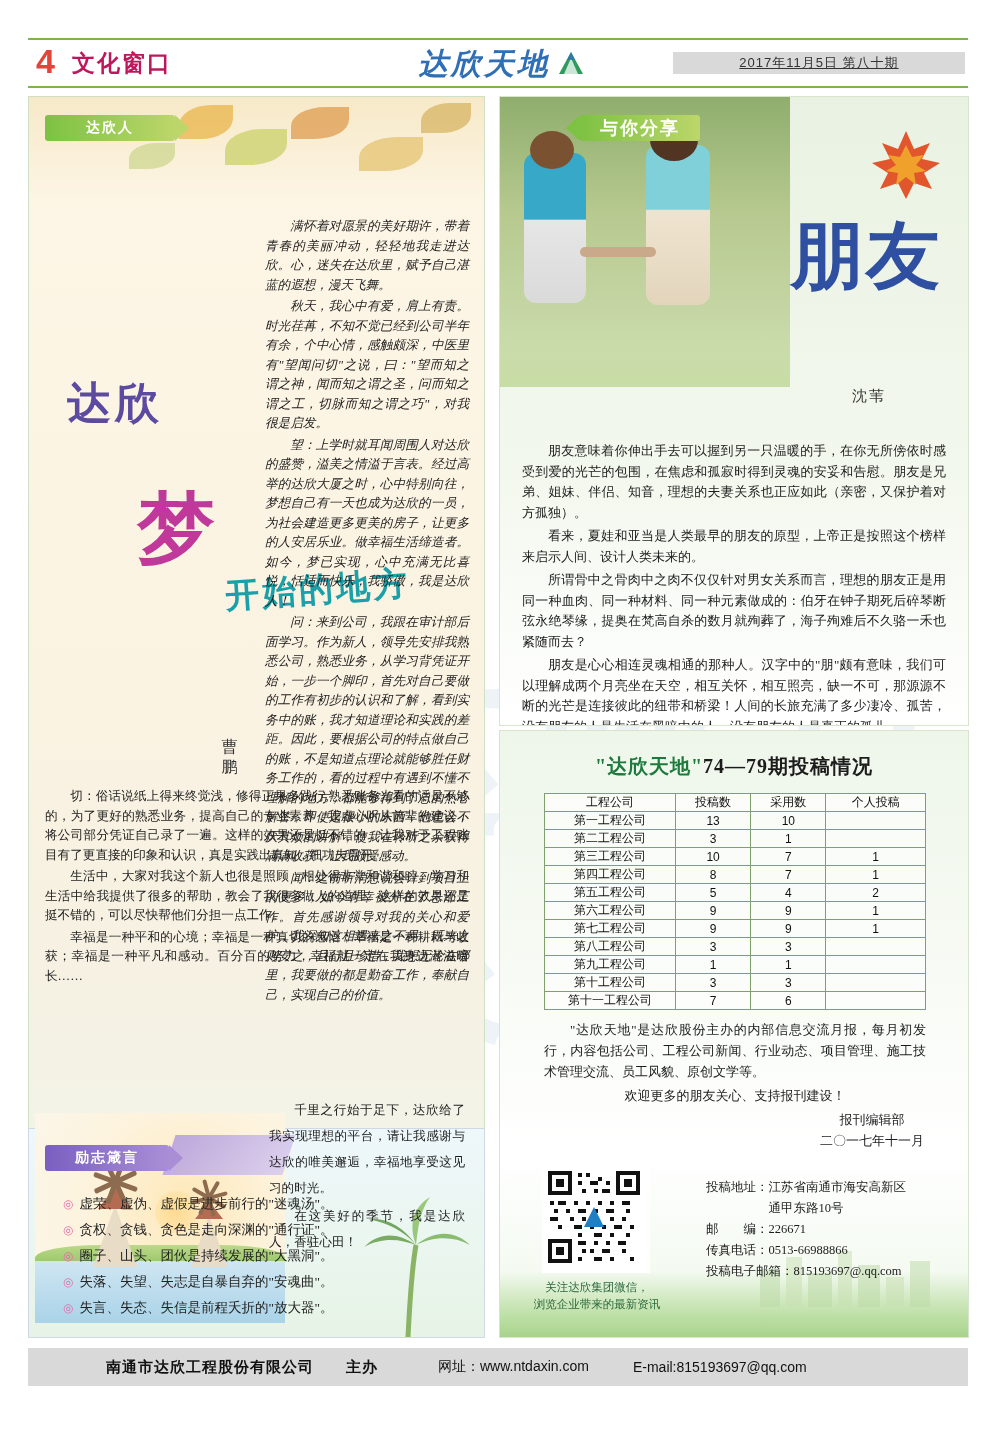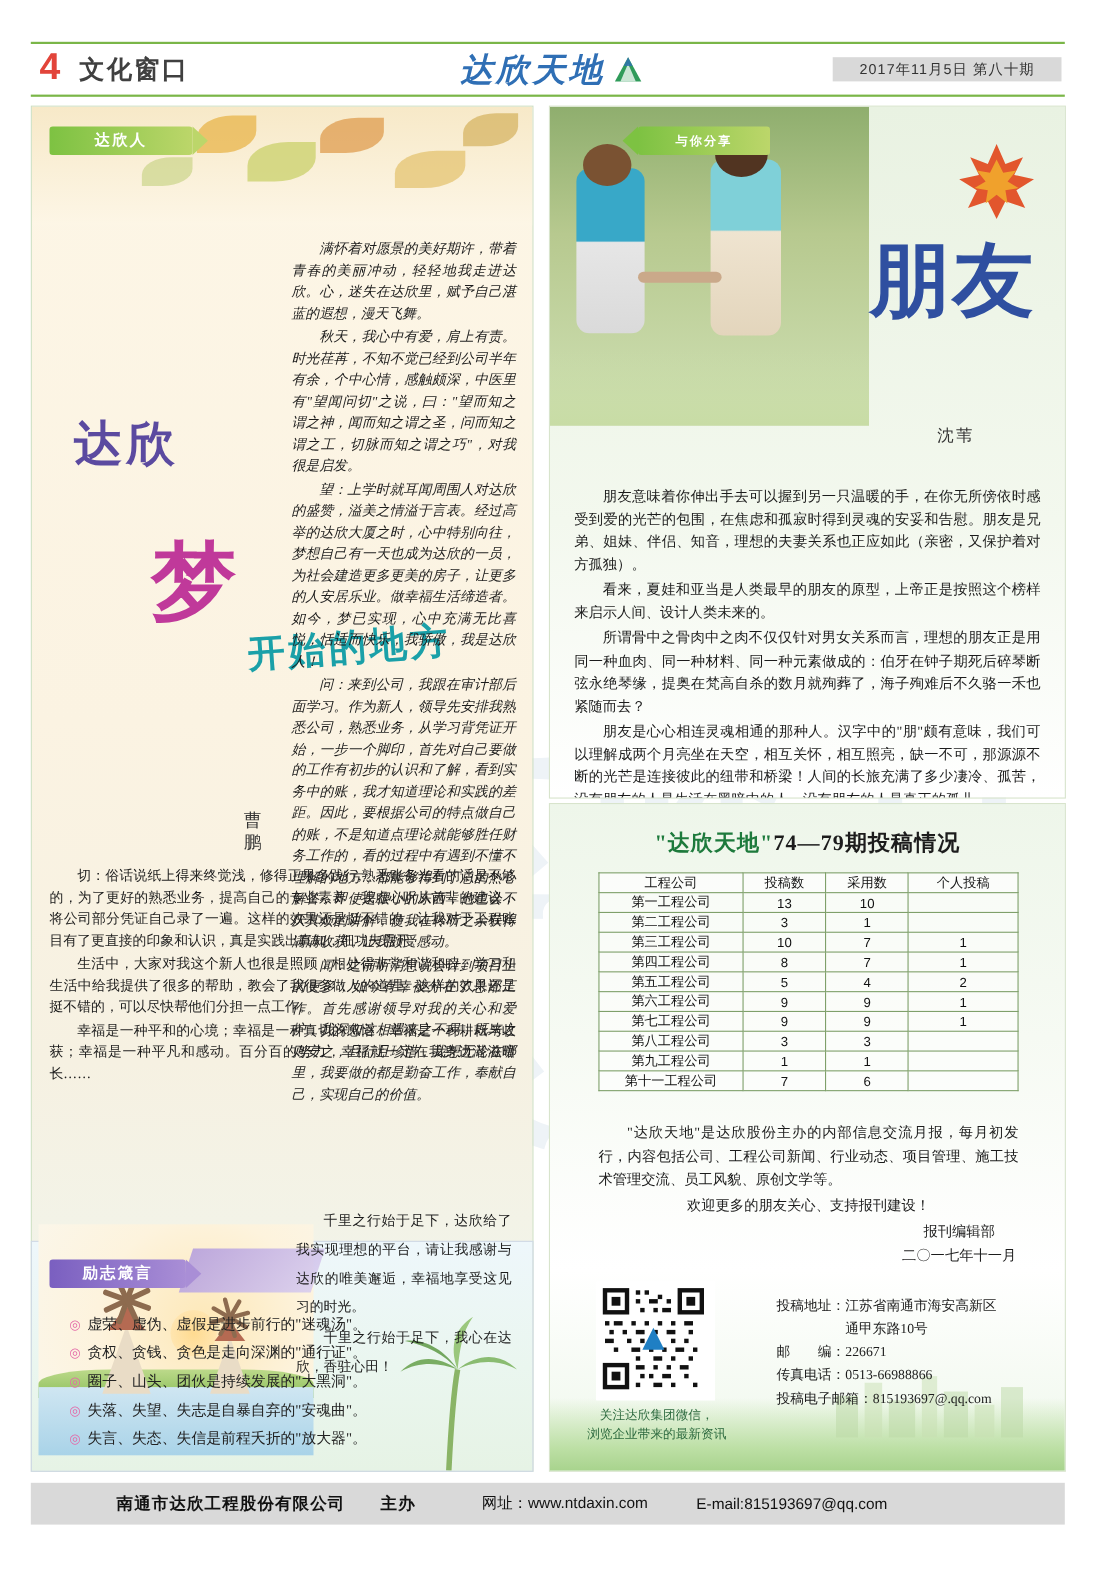--- a/index.html
+++ b/index.html
@@ -21,39 +21,39 @@
   .header-rule-bot{
     position:absolute;left:28px;top:48px;width:940px;height:2px;background:#7ab648;
   }
   .page-num{
     position:absolute;left:36px;top:4px;
     font-size:34px;font-weight:bold;color:#e2443a;
     font-family:"Liberation Sans",sans-serif;
   }
   .page-section{
     position:absolute;left:72px;top:10px;
-    font-size:23px;font-weight:bold;letter-spacing:2px;color:#404040;
+    font-size:23px;font-weight:bold;letter-spacing:2px;color:#be185d;
   }
   .masthead{
     position:absolute;left:418px;top:6px;
     font-size:30px;font-weight:bold;letter-spacing:3px;
     color:#2f6fb5;
     font-family:"Liberation Serif",serif;
     font-style:italic;
   }
   .masthead-logo{
     position:absolute;left:556px;top:10px;width:30px;height:30px;
   }
   .header-date{
     position:absolute;right:30px;top:14px;
-    width:208px;height:22px;
+    width:292px;height:22px;
     background:#d9d9d9;
     color:#333;font-size:13px;
     font-family:"Liberation Sans",sans-serif;
-    display:flex;align-items:center;justify-content:center;letter-spacing:1px;
+    display:flex;align-items:center;justify-content:center;letter-spacing:1px;text-decoration:underline;
   }
 
   
   .watermark{
     position:absolute;left:300px;top:600px;
     font-size:210px;color:#eef3f7;font-weight:bold;
     letter-spacing:14px;z-index:0;user-select:none;
   }
 
   
@@ -189,21 +189,21 @@
   .col-right-top{
     position:absolute;left:499px;top:96px;width:468px;height:628px;
     border:1px solid #d8e4cc;
     background:linear-gradient(180deg,#e9f2e2 0%,#f3f8ee 60%,#ffffff 100%);
     overflow:hidden;
   }
   .tag-green2{
     position:absolute;left:80px;top:18px;width:120px;height:26px;
     background:linear-gradient(90deg,#7dc242,#bcd66a);
     border-radius:3px;display:flex;align-items:center;justify-content:center;
-    color:#fff;font-weight:bold;font-size:11px;letter-spacing:2px;z-index:5;
+    color:#fff;font-weight:bold;font-size:18px;letter-spacing:2px;z-index:5;
   }
   .tag-green2:before{
     content:"";position:absolute;left:-14px;top:0;
     border-right:14px solid #7dc242;border-top:13px solid transparent;border-bottom:13px solid transparent;
   }
   .photo{
     position:absolute;left:0;top:0;width:290px;height:290px;
     background:linear-gradient(180deg,#8fae6e 0%,#b7c98f 40%,#cfe0b4 100%);
     overflow:hidden;z-index:1;
   }
@@ -337,21 +337,21 @@
   </div>
 
   <div class="left-body2">
     <p>切：俗话说纸上得来终觉浅，修得正果多践行,熟悉账务光看的话是不够的，为了更好的熟悉业务，提高自己的专业素养，我虚心听从前辈的建议，将公司部分凭证自己录了一遍。这样的效果还是挺不错的，让我对于工程账目有了更直接的印象和认识，真是实践出真知，细功夫需开。</p>
     <p>生活中，大家对我这个新人也很是照顾，相处得非常和谐和睦、学习和生活中给我提供了很多的帮助，教会了我很多做人的道理。这样的效果还是挺不错的，可以尽快帮他们分担一点工作。</p>
     <p>幸福是一种平和的心境；幸福是一种真切的感悟；幸福是一种耕耘与收获；幸福是一种平凡和感动。百分百的努力，幸福就一定在我身边潜滋暗长……</p>
   </div>
 
   <div class="left-body3">
     <p>千里之行始于足下，达欣给了我实现理想的平台，请让我感谢与达欣的唯美邂逅，幸福地享受这见习的时光。</p>
-    <p>千里之行始于足下，我心在达欣，香驻心田！</p>
+    <p>在这美好的季节，我是达欣人，香驻心田！</p>
   </div>
 
   <div class="windmill-scene">
     <div class="sky"></div>
     <div class="sun"></div>
     <div class="grass"></div>
     <div class="water"></div>
     <div class="mill" style="left:50px;top:50px;width:60px;height:104px;">
       <div class="tower"></div>
         <div class="roof"></div>
@@ -495,20 +495,26 @@
         <tr>
           <td class="nm">第八工程公司</td>
           <td>3</td>
           <td>3</td>
           <td></td>
         </tr>
         <tr>
           <td class="nm">第九工程公司</td>
           <td>1</td>
           <td>1</td>
+          <td></td>
+        </tr>
+        <tr>
+          <td class="nm">第十工程公司</td>
+          <td>3</td>
+          <td>3</td>
           <td></td>
         </tr>
         <tr>
           <td class="nm">第十一工程公司</td>
           <td>7</td>
           <td>6</td>
           <td></td>
         </tr>
       </tbody>
   </table>

